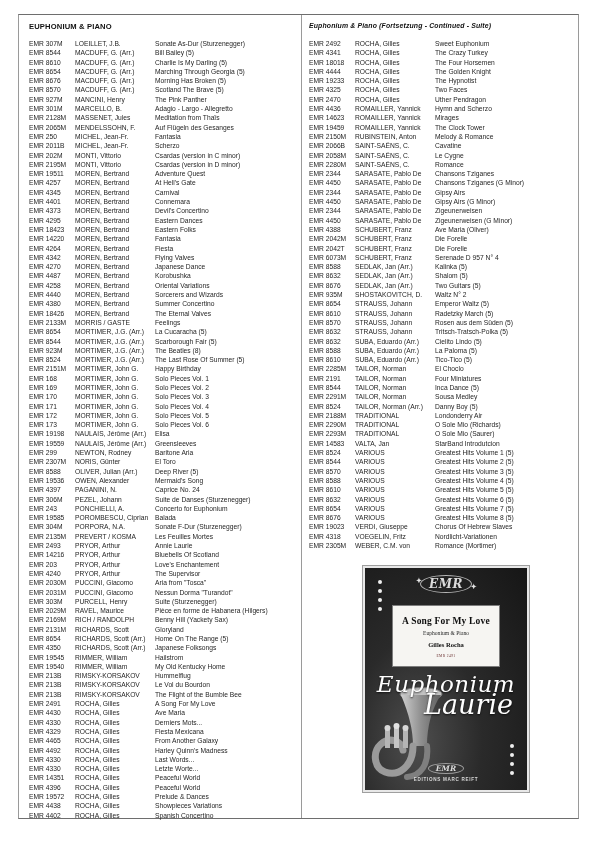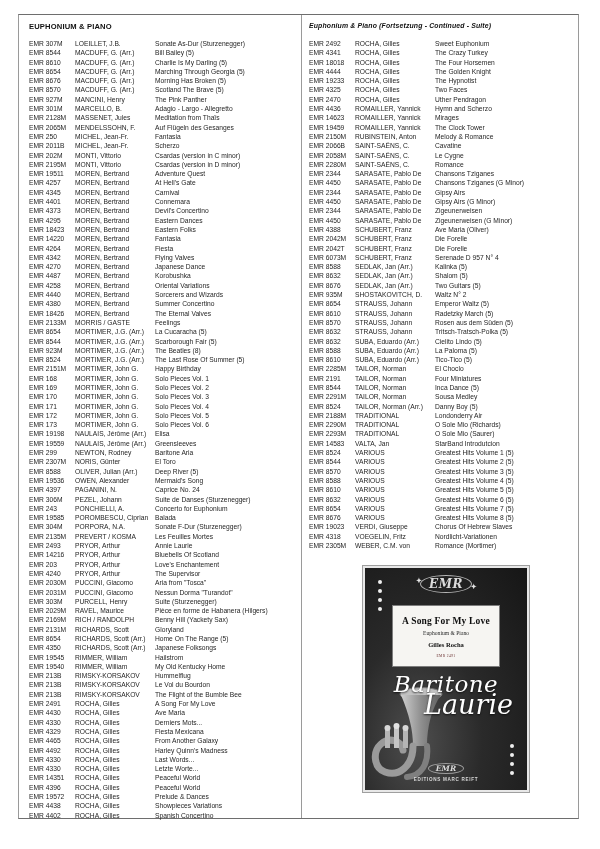--- a/index.html
+++ b/index.html
@@ -797,21 +797,21 @@
   </div>
 
   <div class="title-box">
     <div class="tb-title">A Song For My Love</div>
     <div class="tb-sub">Euphonium &amp; Piano</div>
     <div class="tb-comp">Gilles Rocha</div>
     <div class="tb-code">EMR 2491</div>
   </div>
 
   <div class="series">
-    <div class="series-1">Baritone</div>
+    <div class="series-1">Euphonium</div>
     <div class="series-2">Laurie</div>
   </div>
 
   <svg class="instrument" viewBox="0 0 110 108">
     <defs>
       <linearGradient id="bellg" x1="0" y1="0" x2="1" y2="0">
         <stop offset="0" stop-color="#cfcfcf"></stop>
         <stop offset="0.5" stop-color="#8f8f8f"></stop>
         <stop offset="1" stop-color="#5f5f5f"></stop>
       </linearGradient>

